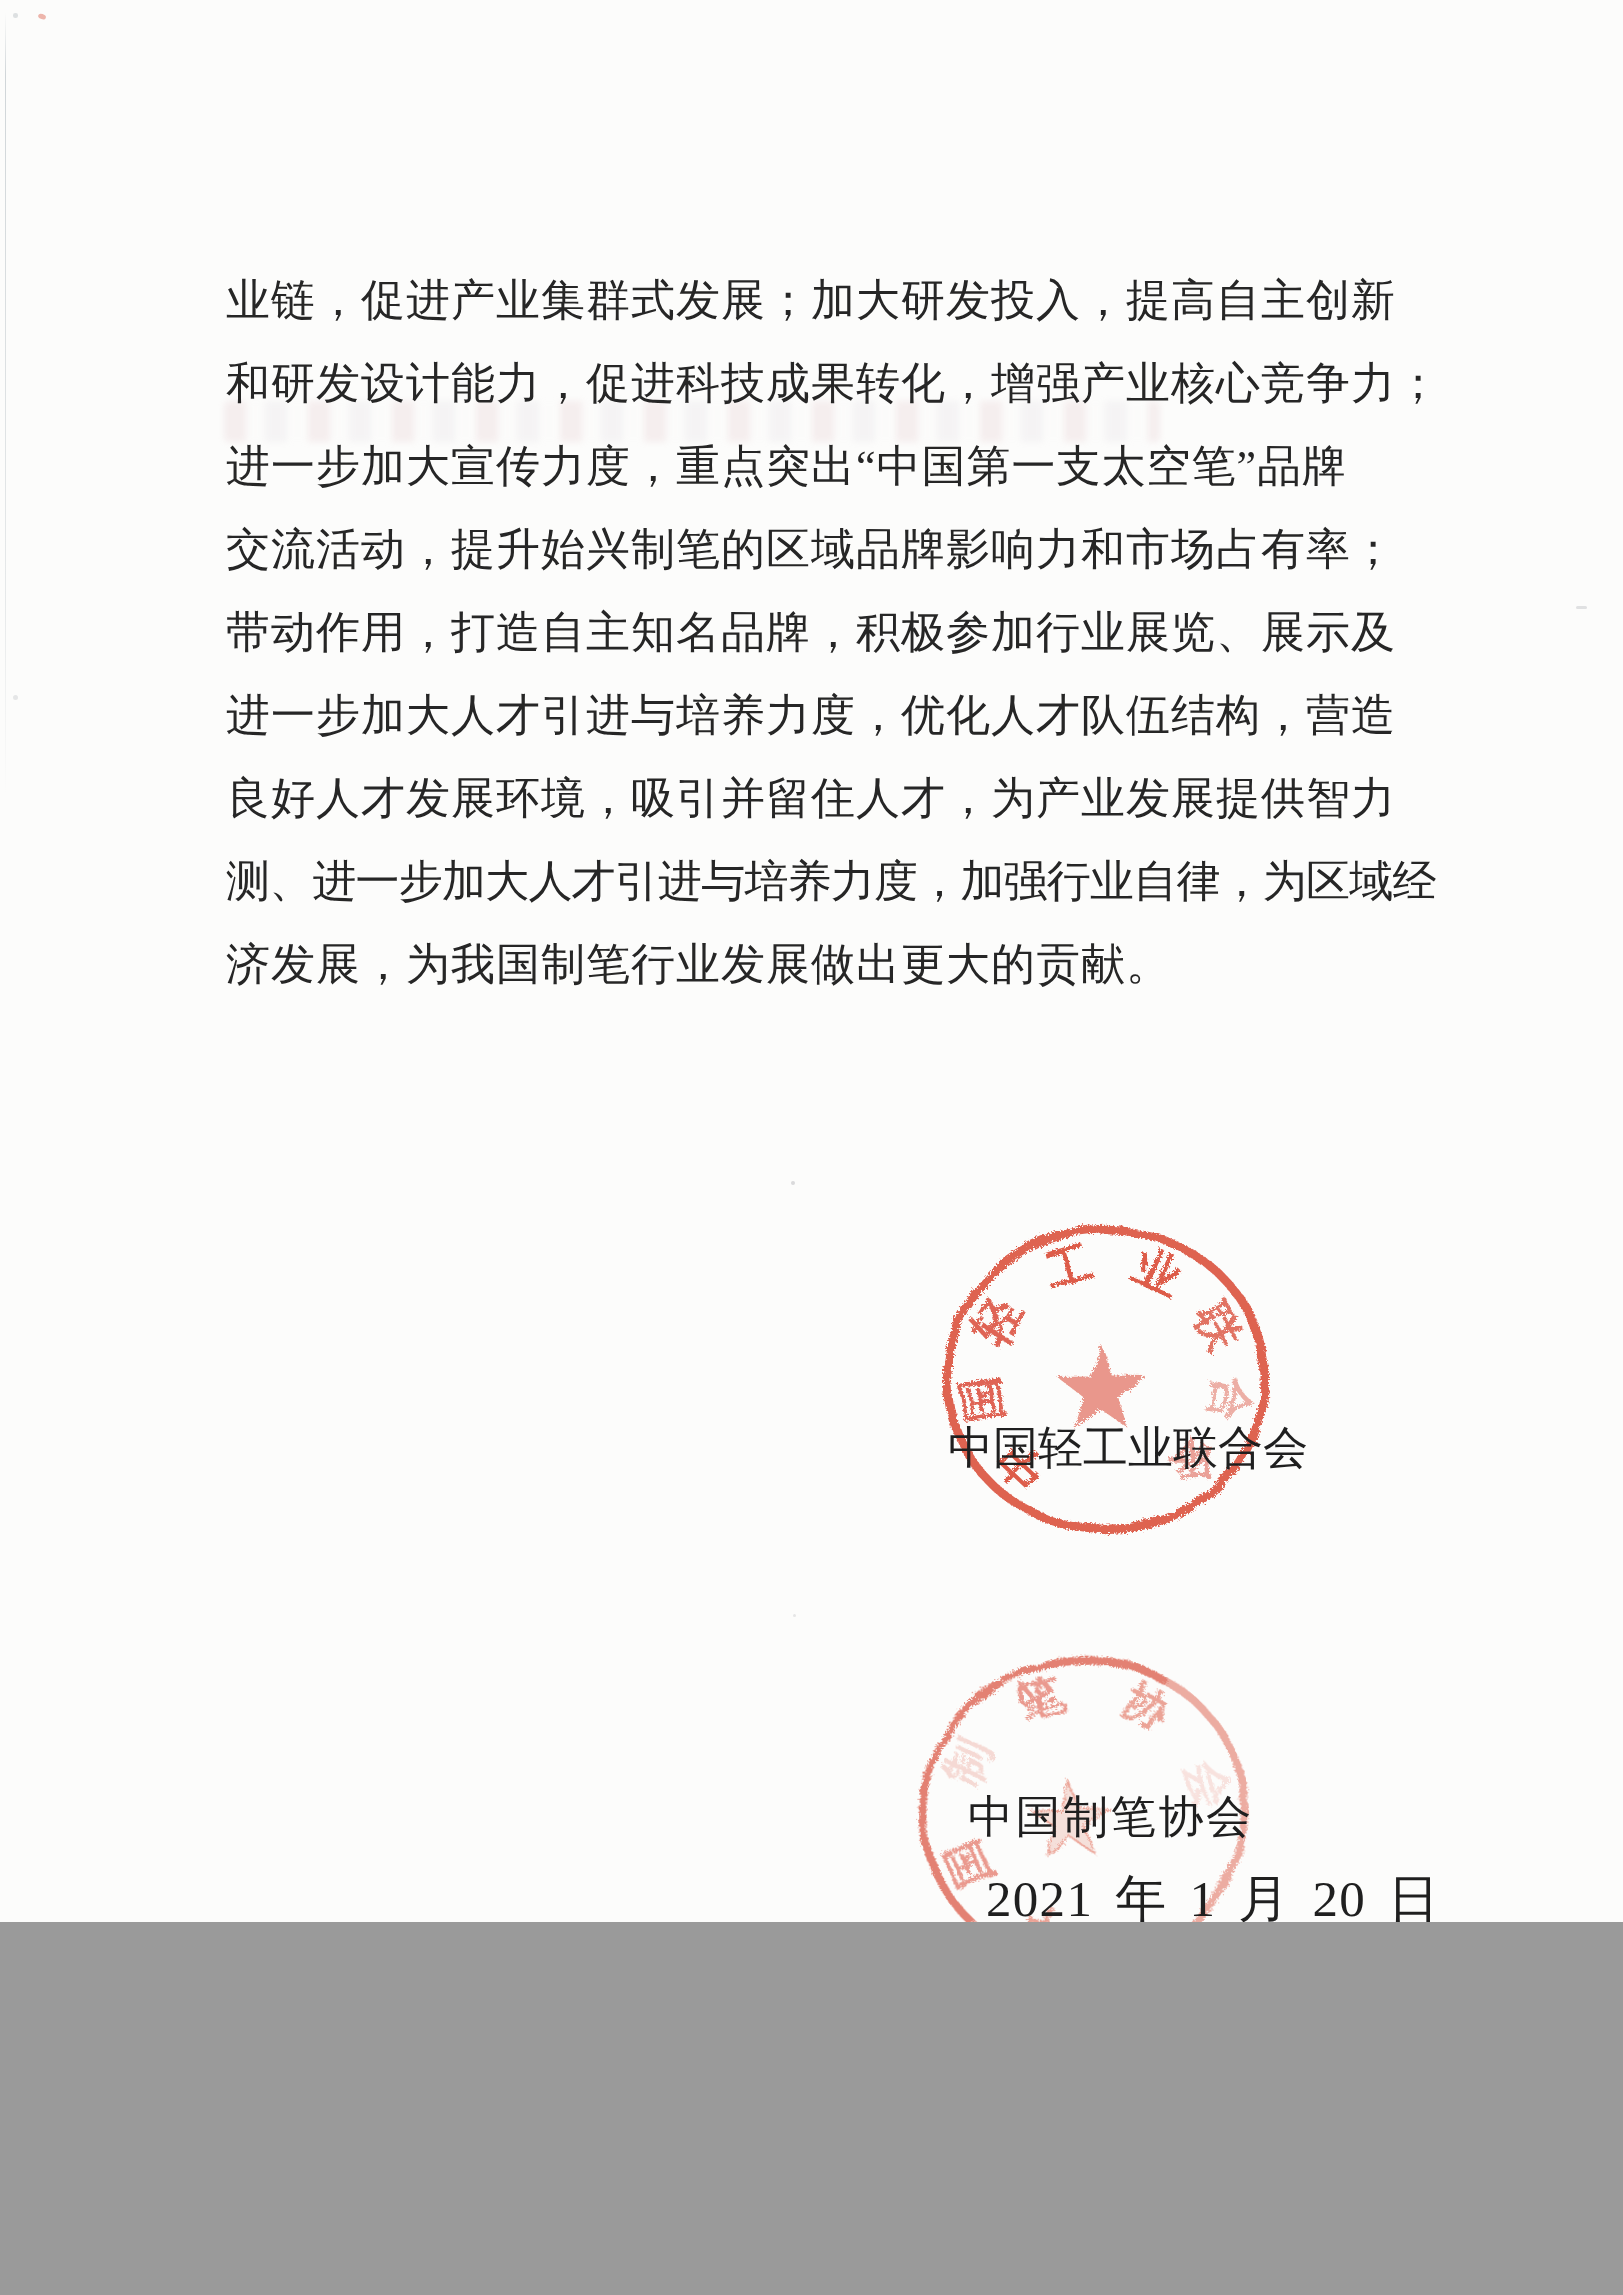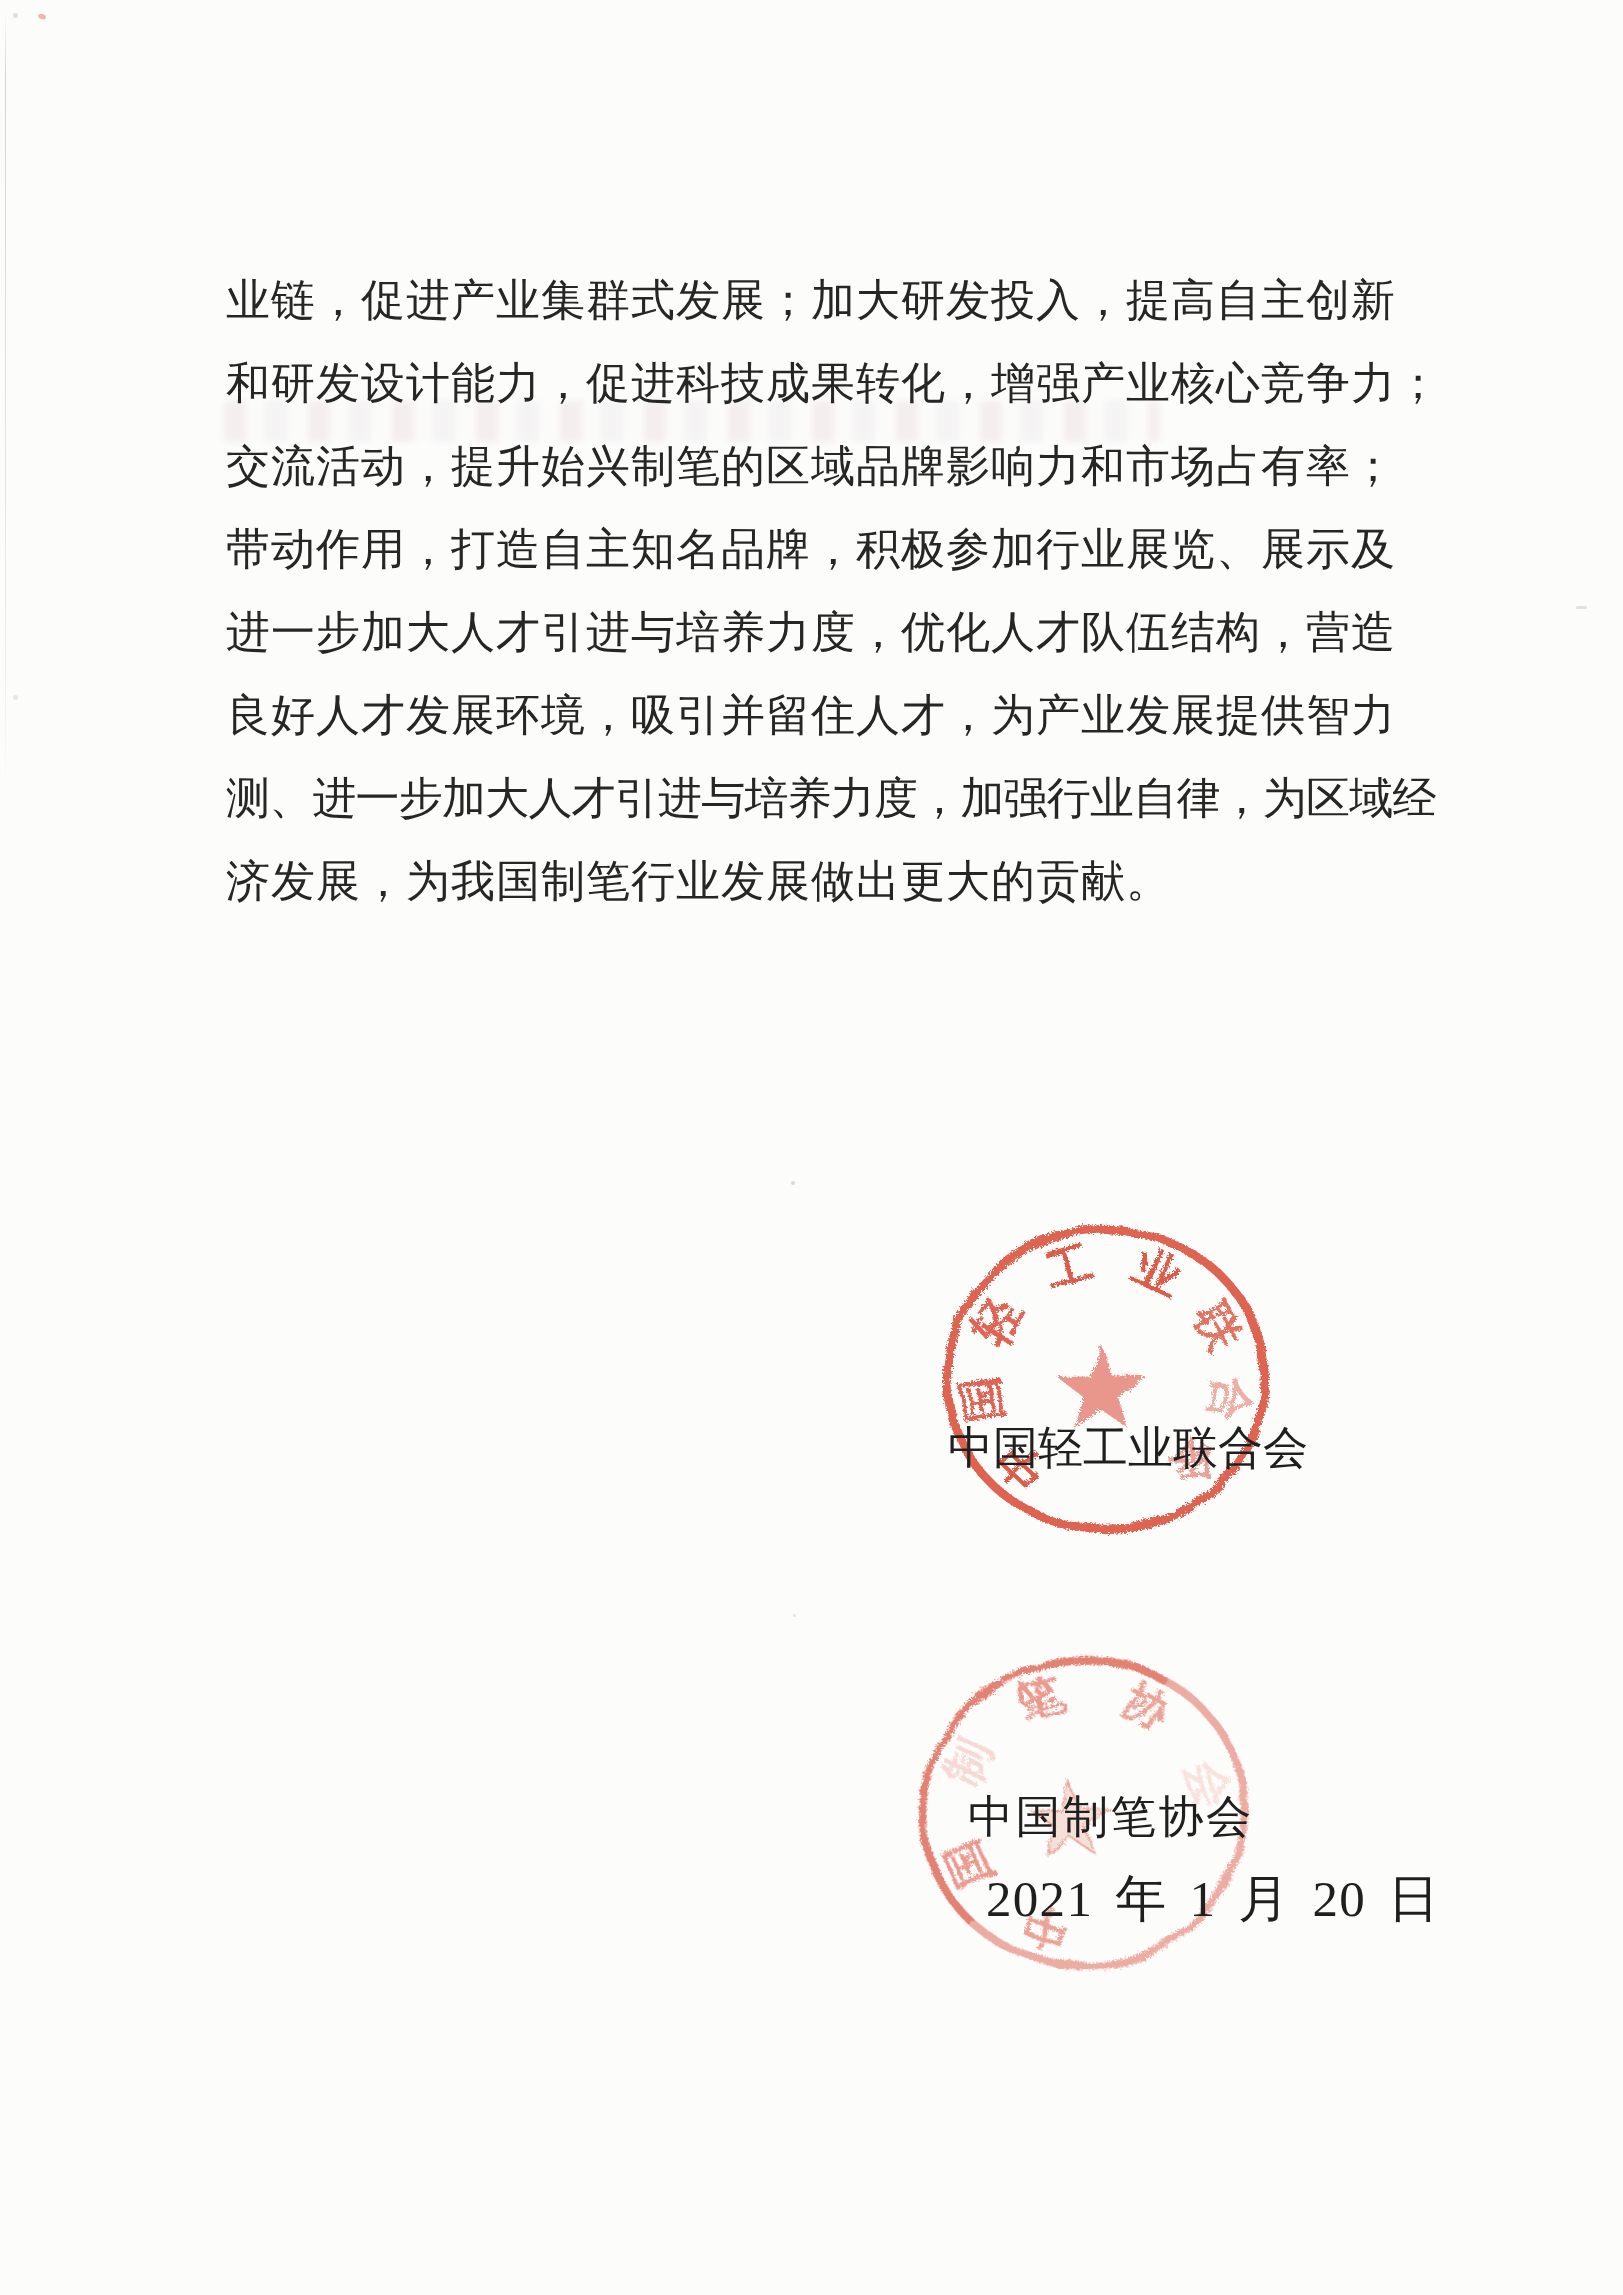--- a/index.html
+++ b/index.html
@@ -1,19 +1,19 @@
 <!DOCTYPE html>
 <html style="font-size:10.5px"><head>
 <meta charset="utf-8">
 <title>Scanned Letter</title>
 <style>
   html,body{margin:0;padding:0;background:#9a9a9a;}
   .page{
     position:relative;
-    width:1623px;height:2295px;
+    width:1623px;height:1922px;
     background:#fcfcfb;
     overflow:hidden;
     font-family:"Liberation Serif","DejaVu Serif",serif;
   }
   
   .body-text{position:absolute;left:226px;top:259px;z-index:4;}
   .line{
     margin:0;height:83px;line-height:83px;
     font-size:44px;letter-spacing:1px;
     color:#262626;white-space:nowrap;
@@ -67,20 +67,21 @@
   <div class="speck speck-gray-2"></div>
   <div class="speck speck-gray-3"></div>
   <div class="speck speck-gray-4"></div>
   <div class="speck speck-gray-5"></div>
 
   <div class="ghost-band"></div>
 
   <div class="body-text">
     <p class="line">业链，促进产业集群式发展；加大研发投入，提高自主创新</p>
     <p class="line">和研发设计能力，促进科技成果转化，增强产业核心竞争力；</p>
+    <p class="line">进一步加大宣传力度，重点突出“中国第一支太空笔”品牌</p>
     <p class="line">交流活动，提升始兴制笔的区域品牌影响力和市场占有率；</p>
     <p class="line">带动作用，打造自主知名品牌，积极参加行业展览、展示及</p>
     <p class="line">进一步加大人才引进与培养力度，优化人才队伍结构，营造</p>
     <p class="line">良好人才发展环境，吸引并留住人才，为产业发展提供智力</p>
     <p class="line l9">测、进一步加大人才引进与培养力度，加强行业自律，为区域经</p>
     <p class="line">济发展，为我国制笔行业发展做出更大的贡献。</p>
   </div>
 
   <div class="seal seal-1">
     <svg width="340" height="327" viewBox="0 0 520 500">

